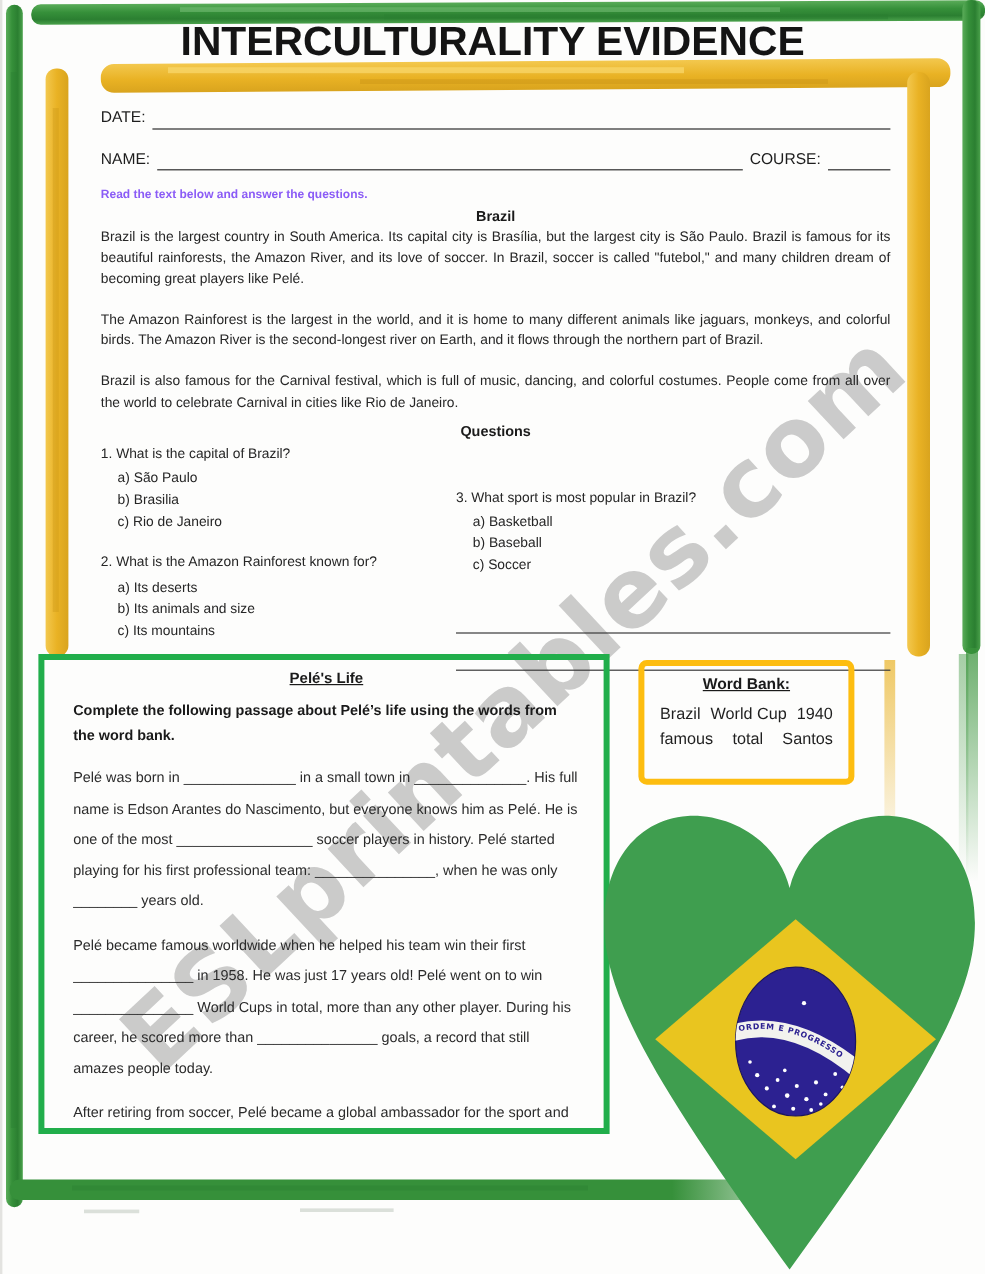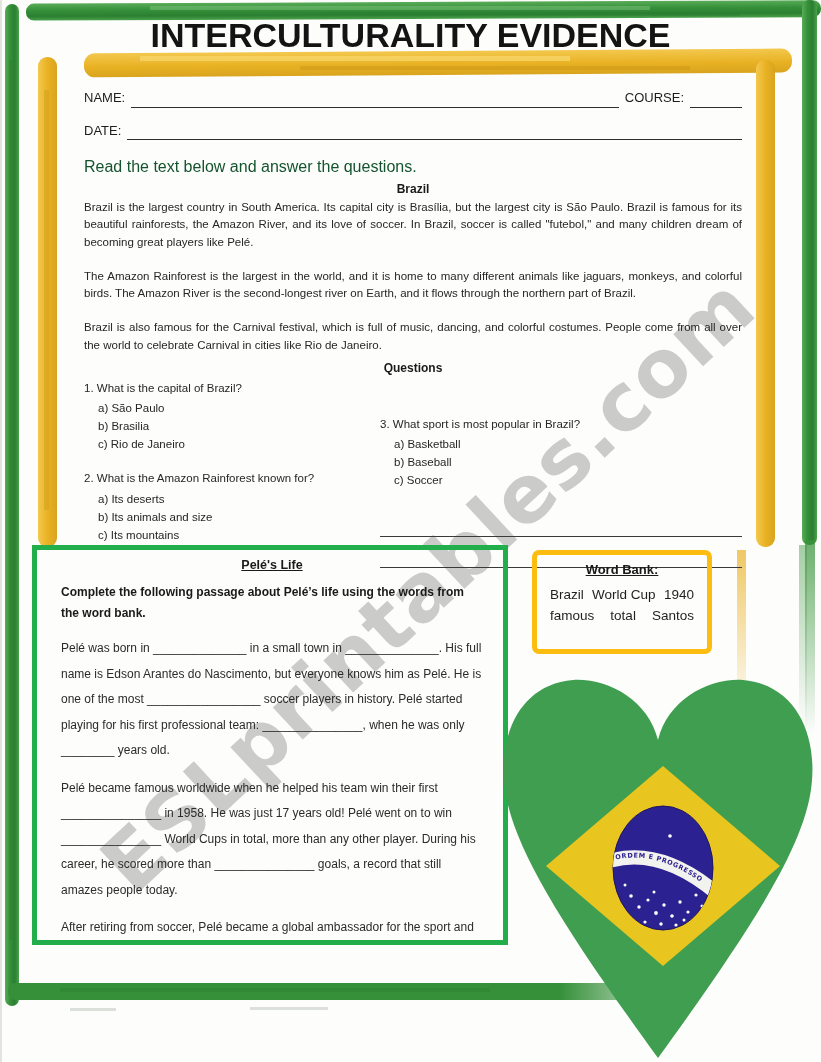--- a/index.html
+++ b/index.html
@@ -21,21 +21,21 @@
     font-size:34px;font-weight:600;color:#141414;letter-spacing:0px;
   }
   
   .main{position:absolute;left:84px;top:88px;width:658px;z-index:2;font-size:11.5px;line-height:1.5;}
   .form-row{display:flex;align-items:flex-end;gap:6px;font-size:13px;color:#1d1d1d;}
   .form-row.name{margin-bottom:13px;}
   .form-row.date{margin-bottom:15px;}
   .uline{border-bottom:1.5px solid #2e2e2e;height:15px;}
   .uline.grow{flex:1;}
   .uline.short{width:52px;}
-  .instruction{font-weight:400;font-size:16px;margin-bottom:1px;color:#14532d;}
+  .instruction{font-weight:700;font-size:10px;margin-bottom:1px;color:#8b5cf6;}
   .center-head{text-align:center;font-weight:700;font-size:12px;color:#1a1a1a;}
   .rp{margin:0 0 0 0;text-align:justify;}
   .rp+.rp{margin-top:17px;}
   .rp.first{margin-top:1px;}
   .q-head{margin-top:5px;margin-bottom:2px;}
   .q-grid{display:flex;margin-top:3px;}
   .q-col-left{width:296px;flex:none;}
   .q-col-right{flex:1;margin-top:36px;}
   .q{margin-bottom:13px;}
   .q-text{margin-bottom:2px;}
@@ -132,30 +132,30 @@
     <rect x="737" y="550" width="9" height="168" fill="url(#yFadeV)"></rect>
   </g>
 </svg>
 
 <div class="watermark">ESLprintables.com</div>
 
 <div class="page-title">INTERCULTURALITY EVIDENCE</div>
 
 <div class="main">
 
+  <div class="form-row date">
+    <span>DATE:</span>
+    <div class="uline grow"></div>
+  </div>
+
   <div class="form-row name">
     <span>NAME:</span>
     <div class="uline grow"></div>
     <span>COURSE:</span>
     <div class="uline short"></div>
-  </div>
-
-  <div class="form-row date">
-    <span>DATE:</span>
-    <div class="uline grow"></div>
   </div>
 
   <div class="instruction">Read the text below and answer the questions.</div>
   <div class="center-head">Brazil</div>
 
   <p class="rp first">Brazil is the largest country in South America. Its capital city is Brasília, but the largest city is São Paulo. Brazil is famous for its beautiful rainforests, the Amazon River, and its love of soccer. In Brazil, soccer is called "futebol," and many children dream of becoming great players like Pelé.</p>
   <p class="rp">The Amazon Rainforest is the largest in the world, and it is home to many different animals like jaguars, monkeys, and colorful birds. The Amazon River is the second-longest river on Earth, and it flows through the northern part of Brazil.</p>
   <p class="rp">Brazil is also famous for the Carnival festival, which is full of music, dancing, and colorful costumes. People come from all over the world to celebrate Carnival in cities like Rio de Janeiro.</p>
 
   <div class="center-head q-head">Questions</div>

